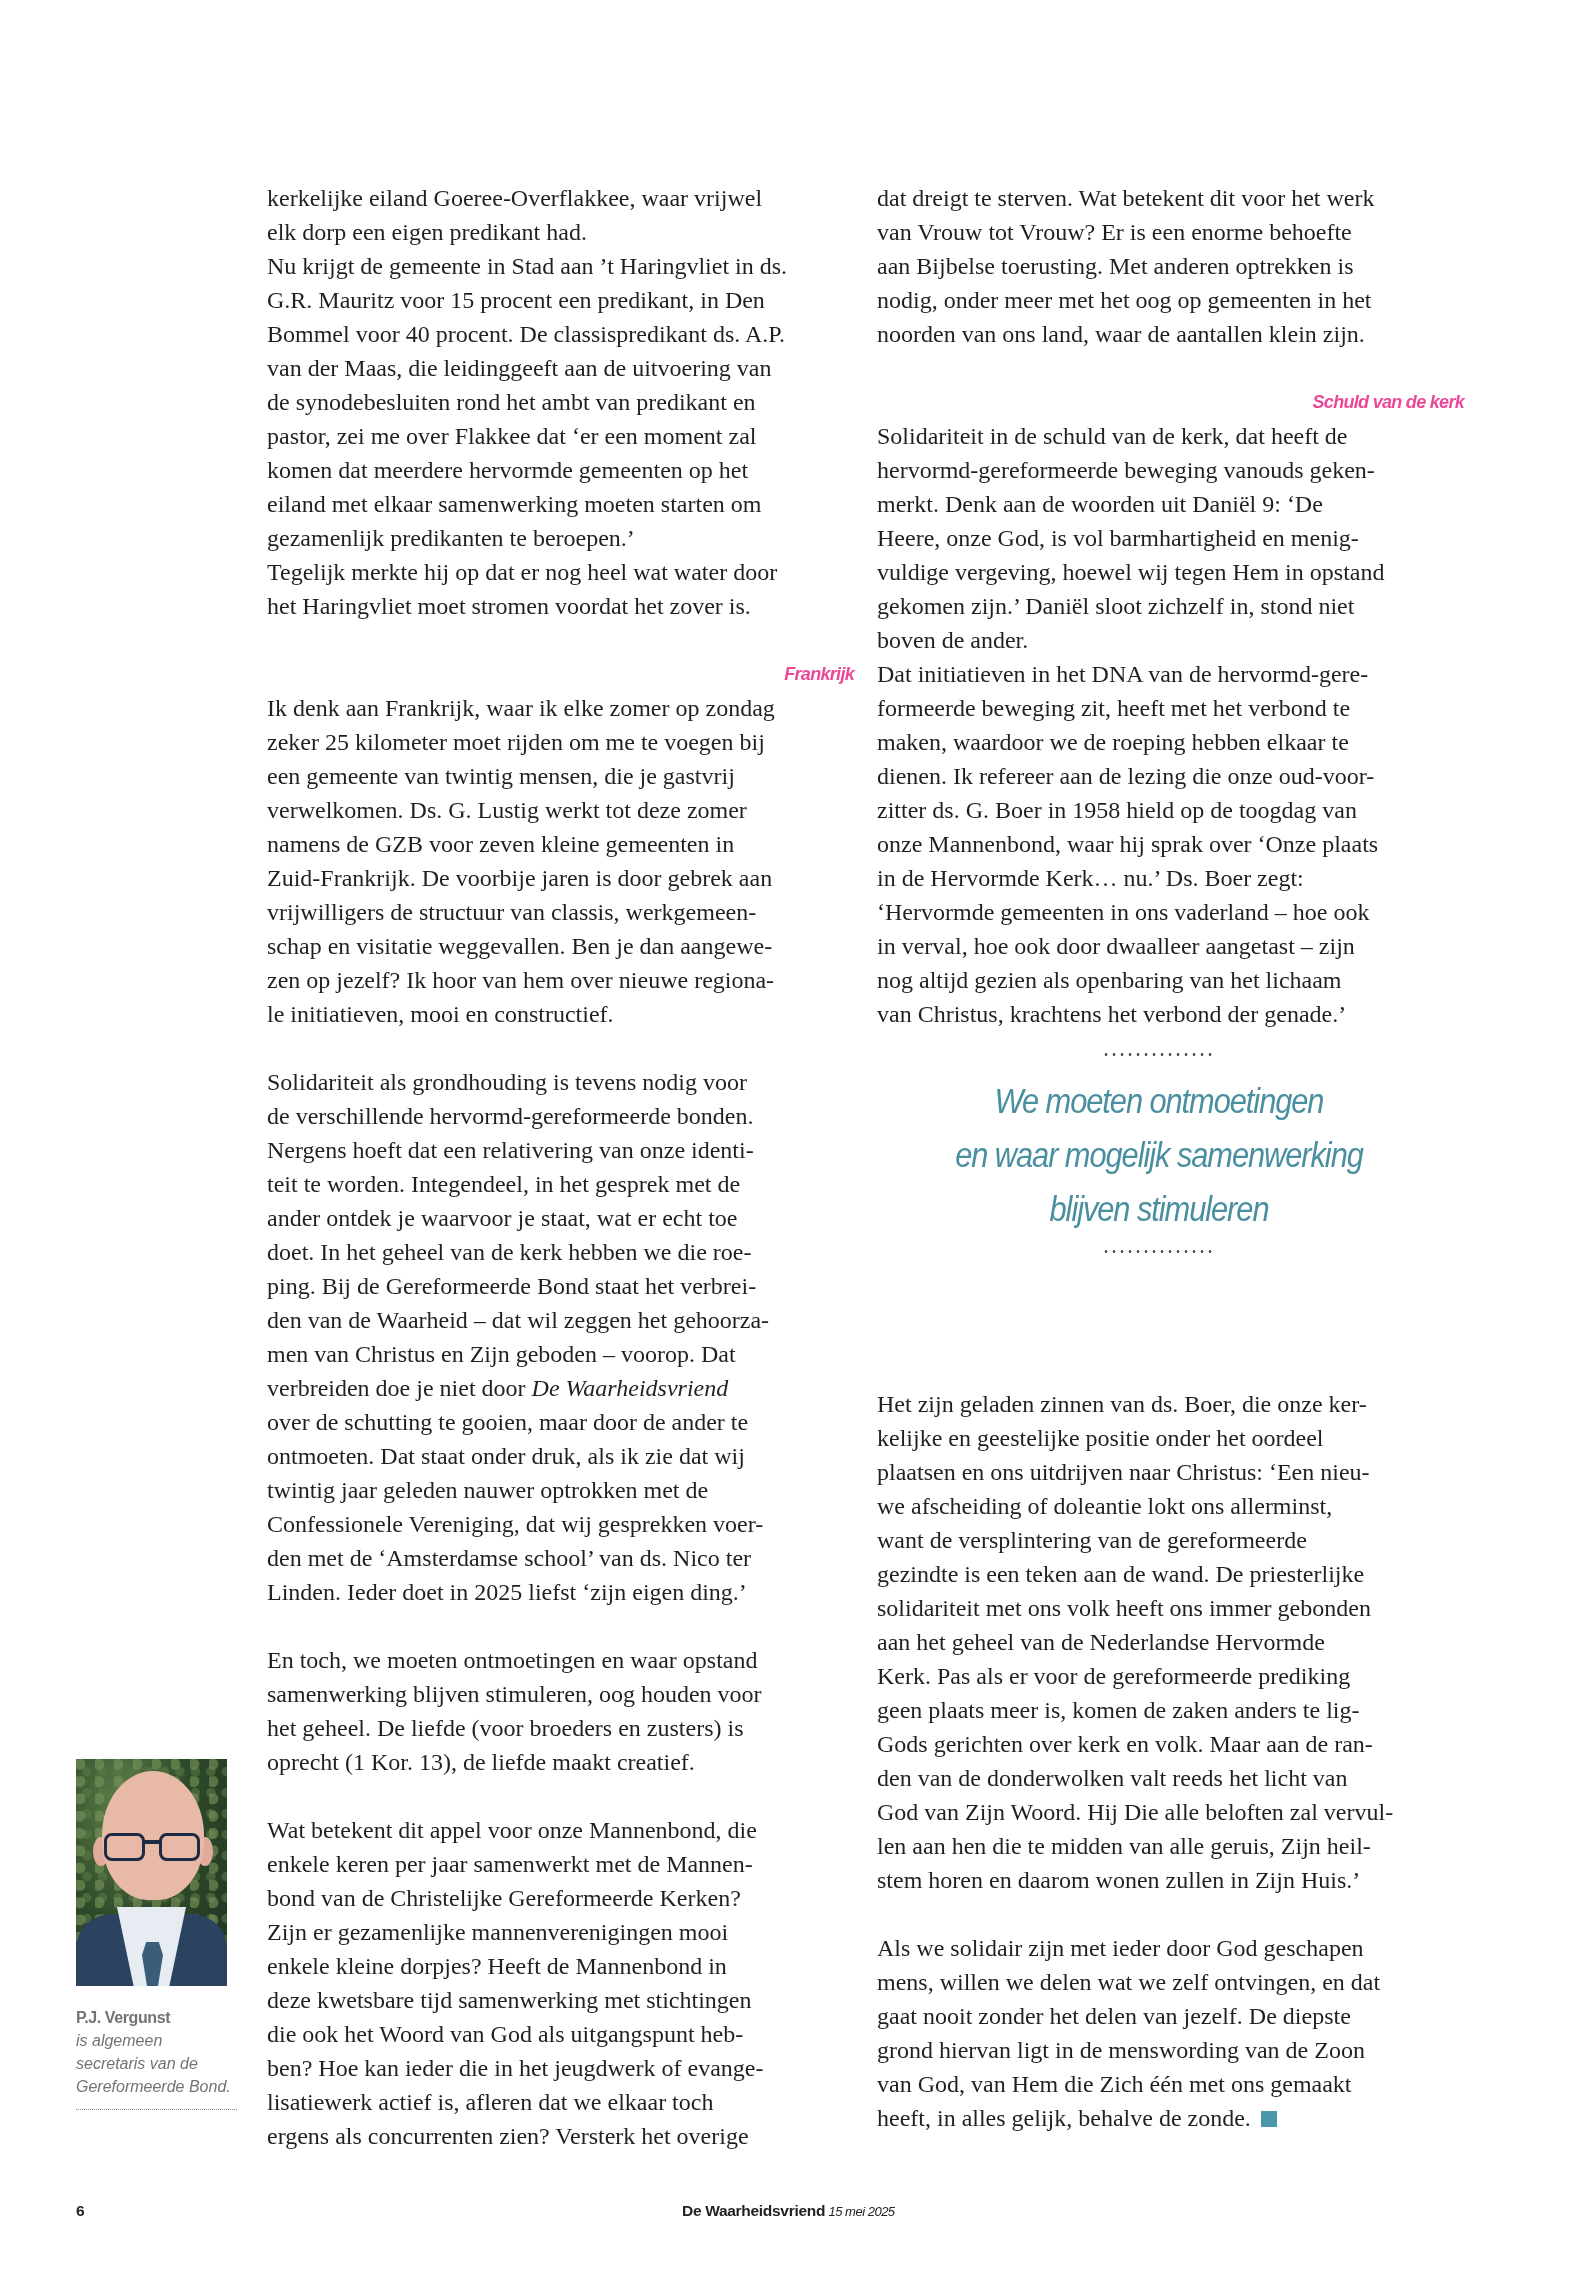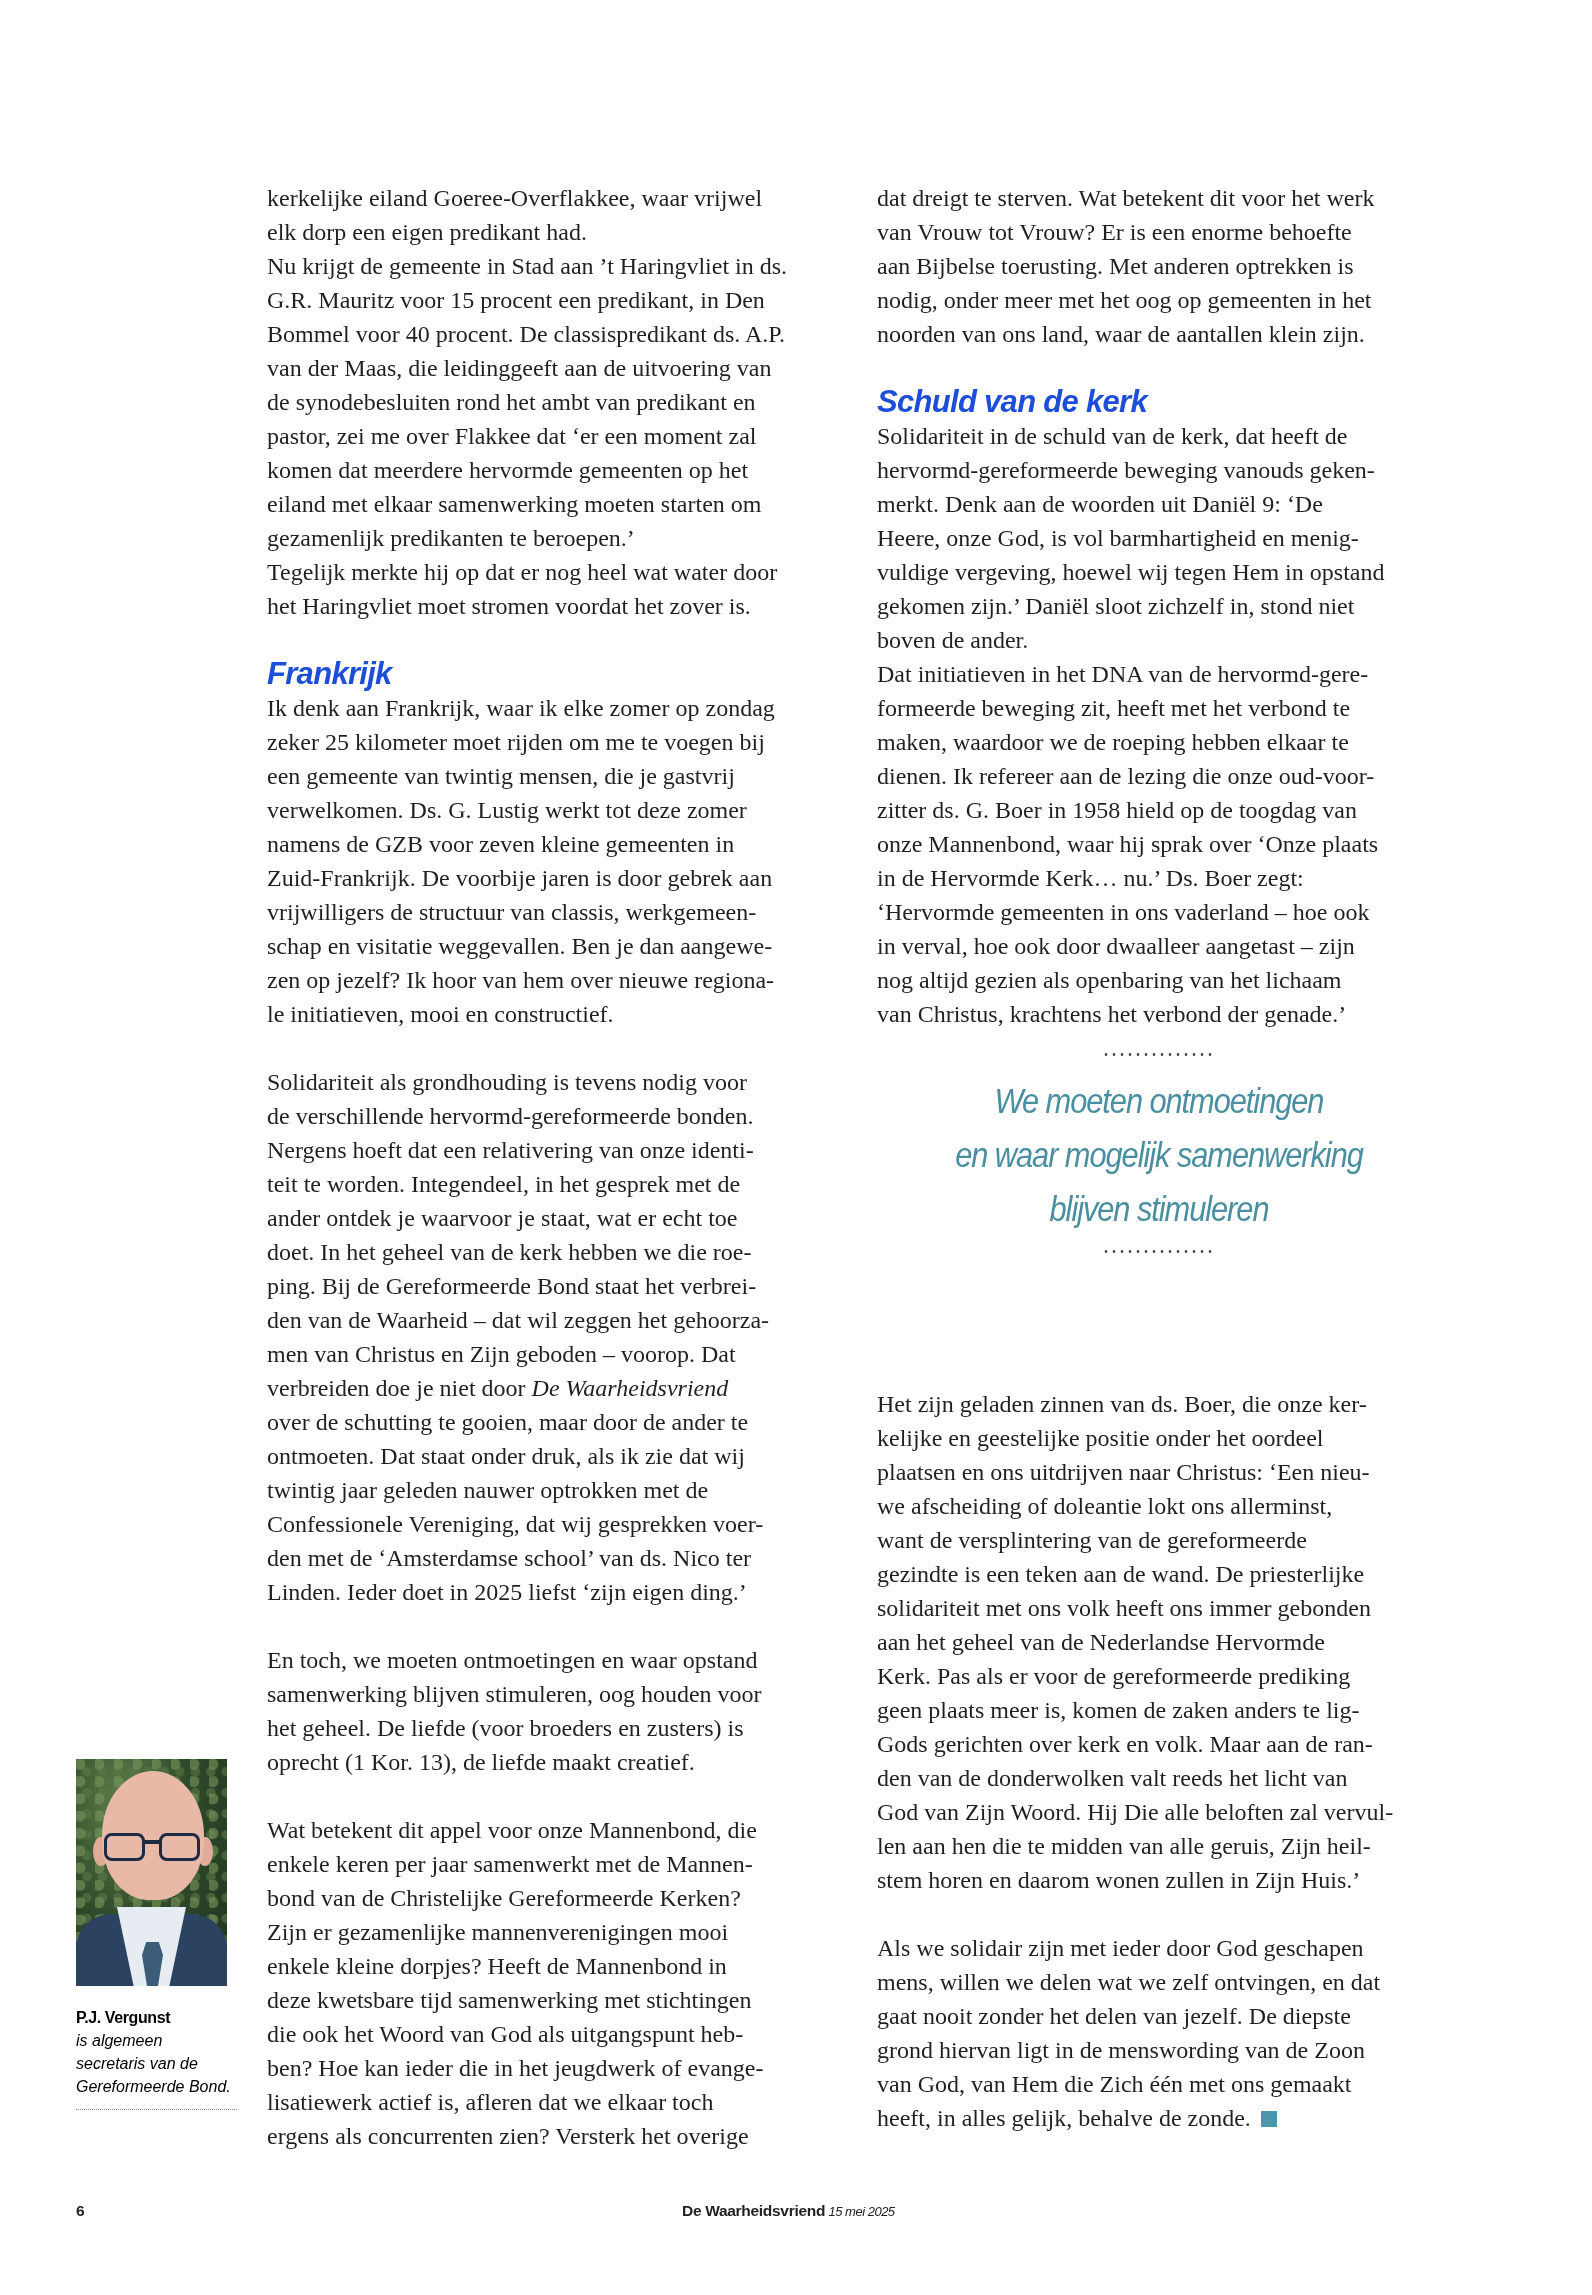--- a/index.html
+++ b/index.html
@@ -2,21 +2,21 @@
 <html style="font-size:14px"><head>
 <meta charset="utf-8">
 <style>
   html, body { margin:0; padding:0; background:#ffffff; }
   body { width:1592px; height:2295px; position:relative; overflow:hidden; color:#222222; }
   .col { position:absolute; font-family:"Liberation Serif", "DejaVu Serif", serif; font-size:24px; line-height:34px; color:#231f20; }
   .col .gap { height:34px; }
   #left-col { left:267px; top:181px; width:587px; }
   #right-col { left:877px; top:181px; width:587px; }
   .line { white-space:nowrap; display:block; }
-  .heading { font-family:"Liberation Sans", "DejaVu Sans", sans-serif; font-style:italic; font-weight:bold; color:#1d4ed8; font-size:31px; letter-spacing:-0.7px; line-height:34px; display:block; }
+  .heading { font-family:"Liberation Sans", "DejaVu Sans", sans-serif; font-style:italic; font-weight:bold; color:#ec4899; font-size:18px; letter-spacing:-0.7px; line-height:34px; display:block;text-align:right; }
   .ital { font-style:italic; }
   .pull-quote { position:absolute; left:877px; width:564px; top:1051px; text-align:center; }
   .dots { display:block; margin:0 auto; width:114px; height:7px;
           background-image: radial-gradient(circle, #555 1.2px, transparent 1.6px);
           background-size: 8px 7px; background-repeat:repeat-x; }
   .quote-text { font-family:"Liberation Sans", "DejaVu Sans", sans-serif; font-style:italic; color:#4a8fa0; font-size:35px; line-height:54px; letter-spacing:-1.2px; margin:15.5px 0 12px 0; transform:scaleX(0.88); }
   .quote-text span { display:block; }
   .end-square { display:inline-block; width:15.5px; height:15.5px; background:#4a97ab; margin-left:10.4px; vertical-align:-0.9px; }
   .photo { position:absolute; left:76px; top:1759px; width:151px; height:227px; overflow:hidden;
            background: radial-gradient(ellipse at 30% 20%, #5f7f4a 0%, #2f4a2a 45%, #1e3320 100%); }
@@ -27,21 +27,21 @@
   .photo .head { position:absolute; left:26px; top:12px; width:102px; height:129px; border-radius:50% 50% 46% 46%; background:#e9b9a8; }
   .photo .ear-l { position:absolute; left:17.3px; top:78px; width:15.5px; height:29px; border-radius:50%; background:#e0ab98; }
   .photo .ear-r { position:absolute; left:121px; top:78px; width:15.5px; height:29px; border-radius:50%; background:#e0ab98; }
   .photo .glasses { position:absolute; left:28px; top:74px; width:99px; height:29px; }
   .photo .glasses div { position:absolute; top:0; width:41px; height:28px; border:3.5px solid #1d2b44; border-radius:7.8px; box-sizing:border-box; }
   .photo .glasses .gl { left:0; } .photo .glasses .gr { left:55px; }
   .photo .glasses .bridge { left:40px; top:7px; width:17.3px; height:3.5px; border:none; background:#1d2b44; border-radius:0; }
   .photo .suit { position:absolute; left:0; top:155px; width:151px; height:78px; background:#2b4260; border-radius:35px 35px 0 0; }
   .photo .shirt { position:absolute; left:41px; top:148px; width:69px; height:82px; background:#e6ecf2; clip-path: polygon(0 0,100% 0,75% 100%,25% 100%); }
   .photo .tie { position:absolute; left:66px; top:183px; width:21px; height:52px; background:#3c5d7a; clip-path: polygon(20% 0,80% 0,100% 25%,70% 100%,30% 100%,0 25%); }
-  .author { position:absolute; left:76px; top:2006px; width:164px; font-family:"Liberation Sans", "DejaVu Sans", sans-serif; font-size:16px; line-height:23px; color:#000000; }
+  .author { position:absolute; left:76px; top:2006px; width:164px; font-family:"Liberation Sans", "DejaVu Sans", sans-serif; font-size:16px; line-height:23px; color:#737373; }
   .author .name { font-weight:bold; letter-spacing:-0.4px; display:block; }
   .author .role { font-style:italic; display:block; }
   .author-rule { position:absolute; left:76px; top:2109px; width:161px; border-top:1.3px dotted #8a8a8a; }
   .footer { position:absolute; top:2202px; font-family:"Liberation Sans", "DejaVu Sans", sans-serif; font-size:15.5px; color:#222; }
   .footer-page { left:76px; font-weight:bold; }
   .footer-pub { left:682px; }
   .footer-pub .title { font-weight:bold; letter-spacing:-0.3px; }
   .footer-pub .date { font-style:italic; font-size:13px; letter-spacing:-0.5px; margin-left:3.5px; }
 </style>
 </head>

